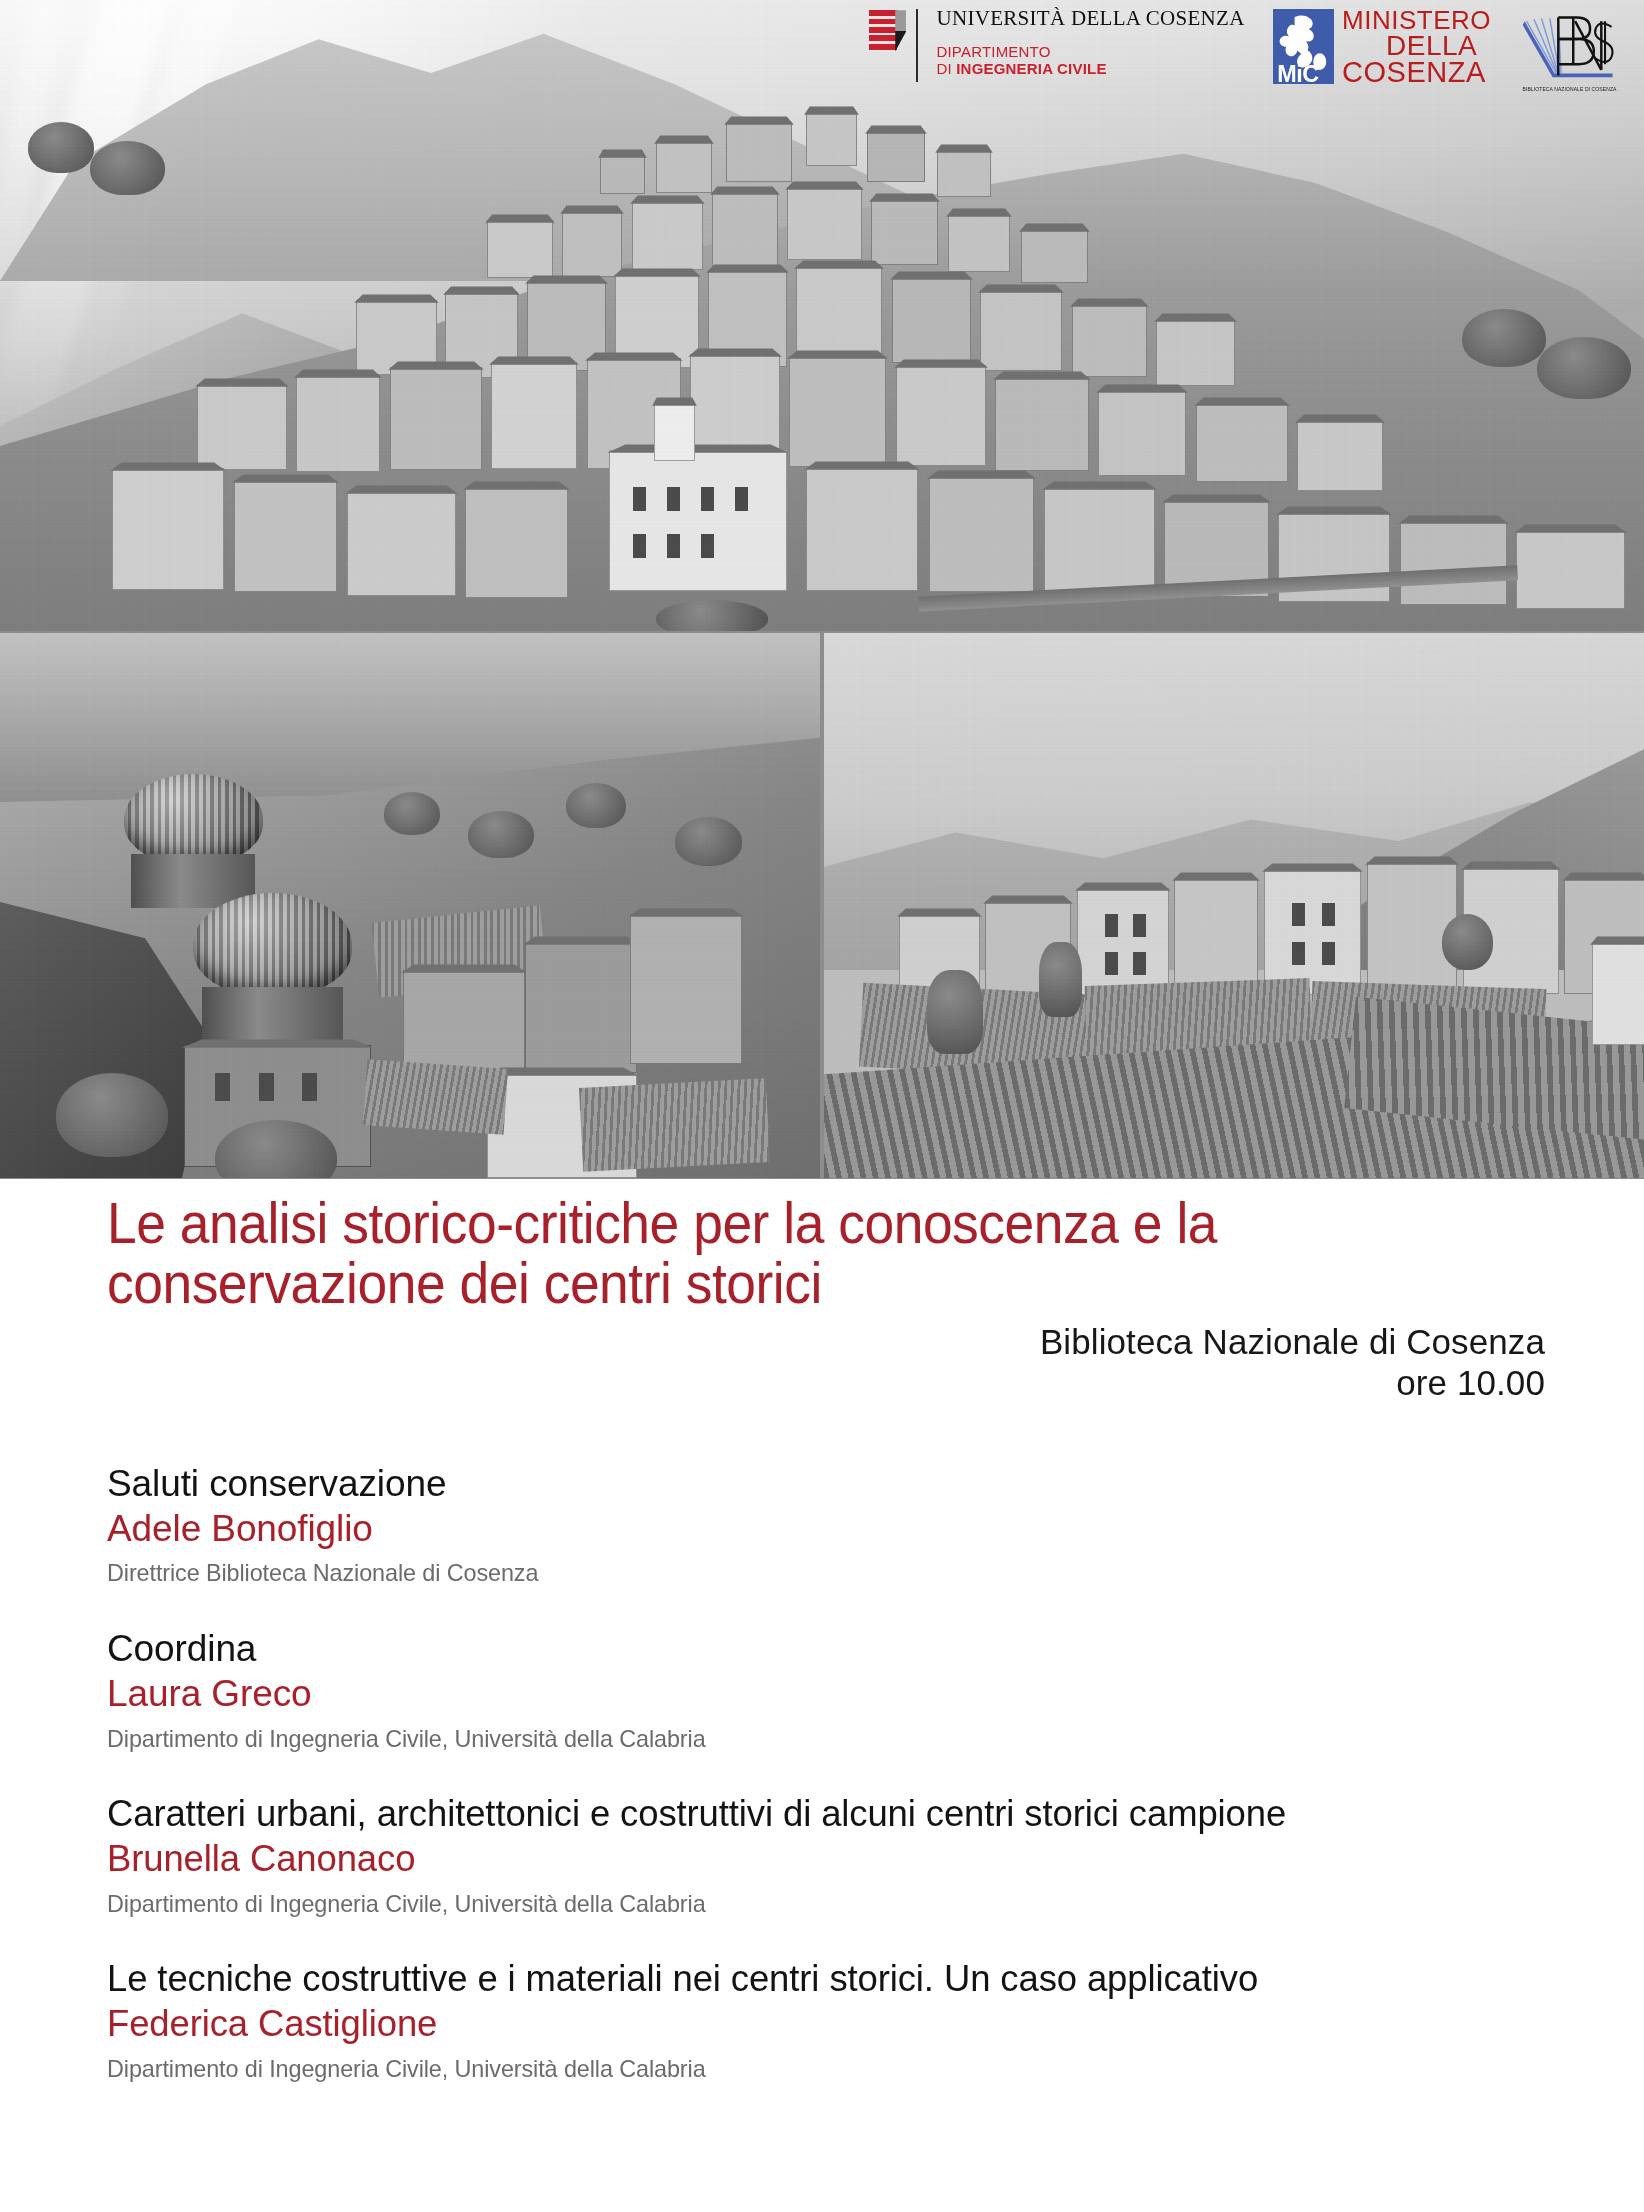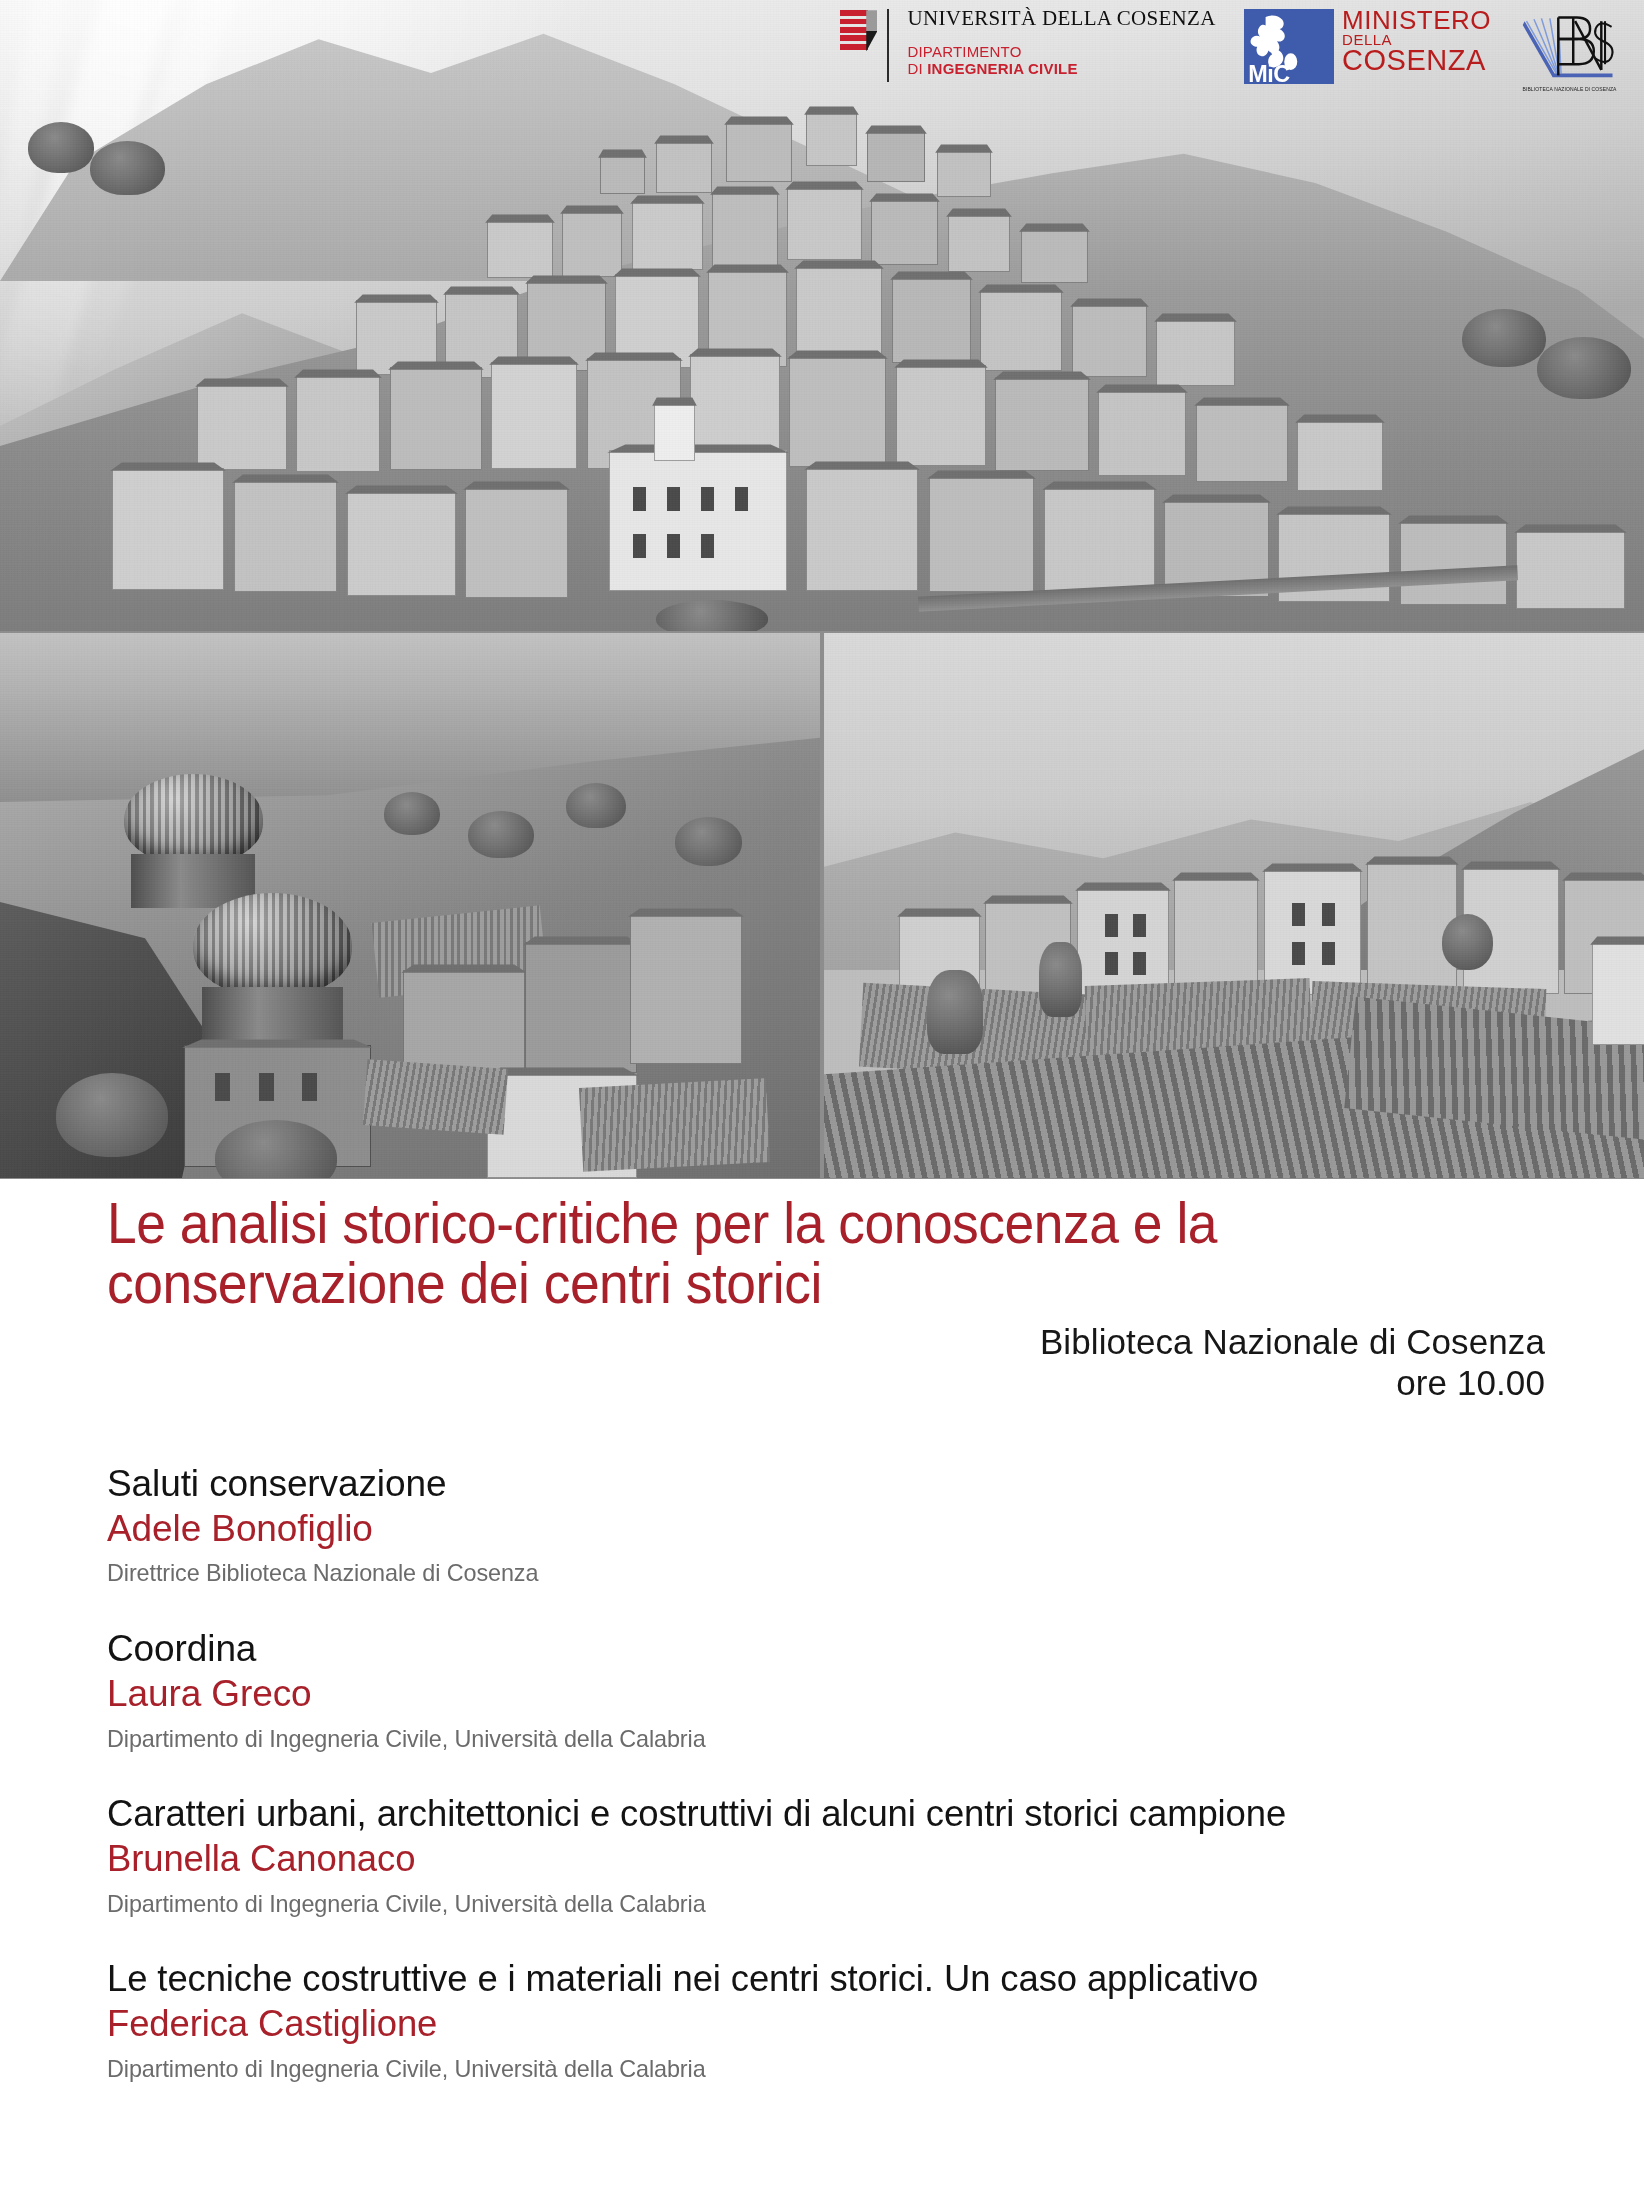--- a/index.html
+++ b/index.html
@@ -94,26 +94,26 @@
                    clip-path:polygon(0 0,100% 0,100% 100%,0 100%);}
   .uni-mark .tri-b{position:absolute;right:0;top:20.6px;width:11.2px;height:20.6px;background:#1a1a1a;
                    clip-path:polygon(0 0,100% 0,0 100%);}
   .uni-divider{width:1.9px;align-self:stretch;background:#2b2b2b;margin:1.9px 9.4px 0 0;height:73px;}
   .uni-text{display:flex;flex-direction:column;justify-content:flex-start;}
   .uni-name{font-family:"Liberation Serif", serif;font-size:21px;letter-spacing:0.3px;color:#101010;line-height:1;white-space:nowrap;}
   .uni-dip1{font-size:15px;color:#c8202e;letter-spacing:0.2px;margin-top:15px;line-height:1.08;white-space:nowrap;}
   .uni-dip2{font-size:15px;color:#c8202e;letter-spacing:0.2px;line-height:1.18;white-space:nowrap;}
   .uni-dip2 b{font-weight:700;}
   .logo-mic{display:flex;align-items:flex-start;gap:8.4px;margin-top:1.9px;}
-  .mic-square{width:90px;height:75px;background:#3f5bab;position:relative;flex:none;overflow:hidden;}
+  .mic-square{width:61px;height:75px;background:#3f5bab;position:relative;flex:none;overflow:hidden;}
   .mic-square svg{position:absolute;left:3.7px;top:1.9px;}
   .mic-word{position:absolute;left:4.7px;bottom:-1.9px;color:#fff;font-weight:700;font-size:23.4px;letter-spacing:-0.5px;line-height:1;}
   .mic-text{display:flex;flex-direction:column;color:#b91c1c;line-height:.92;letter-spacing:0.5px;}
   .mic-t1{font-size:26px;}
-  .mic-t2{font-size:15px;}
+  .mic-t2{font-size:28px;margin-left:44px;}
   .mic-t3{font-size:29px;font-weight:400;}
   .logo-bnc{width:101px;height:84px;position:relative;flex:none;margin-top:0;}
   .bnc-cap{position:absolute;left:0;right:0;bottom:0;text-align:center;font-size:5px;color:#1c1c1c;letter-spacing:0.1px;white-space:nowrap;}
 
   
   .content{position:absolute;left:0;top:1179px;width:1644px;height:768px;background:#fff;}
   .title{
     position:absolute;left:107px;top:14px;width:1424px;
     color:#a8202a;font-size:58px;line-height:1.04;font-weight:400;
     transform:scaleX(.92);transform-origin:left top;letter-spacing:-0.5px;

